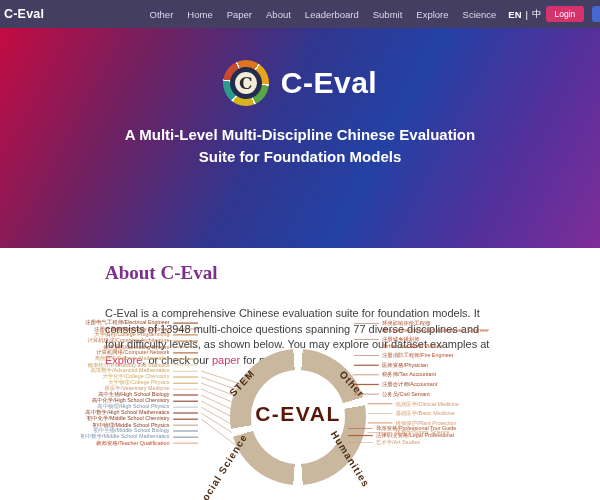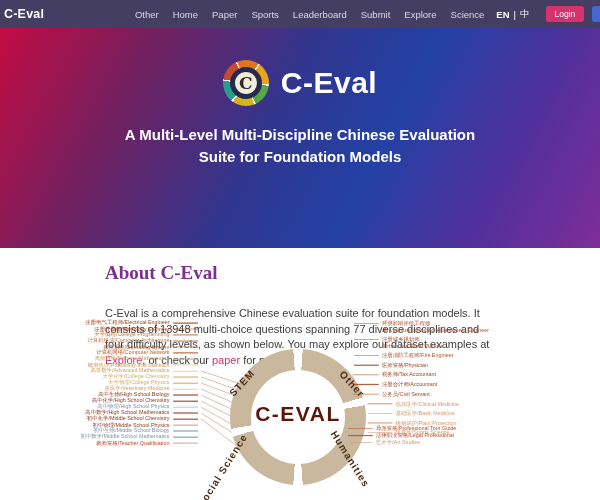--- a/index.html
+++ b/index.html
@@ -8,21 +8,21 @@
 
   
   .navbar { position:relative; height:28px; background:#453e63; display:flex;
             align-items:center; padding:0 0 0 4px; white-space:nowrap; }
   .brand { color:#fff; font-weight:bold; font-size:12.5px; letter-spacing:.2px; }
   .nav-links { display:flex; margin-left:auto; gap:14px; align-items:center; }
   .nav-link { color:#ddd9ea; font-size:9.5px; cursor:pointer; }
   .lang { color:#fff; font-size:9.5px; margin-left:12px; display:flex; gap:4px; align-items:center; }
   .btn { border:none; border-radius:3px; color:#fff; font-size:8.5px; padding:3px 9px;
          font-family:inherit; cursor:pointer; }
-  .btn-login { background:#d6336c; margin-left:16px; }
+  .btn-login { background:#d6336c; margin-left:4px; }
   .btn-register { background:#4666d1; margin-left:8px; margin-right:-42px; }
 
   
   .hero { height:220px; text-align:center; color:#fff;
           background:linear-gradient(118deg,#c40b42 0%,#73205f 22%,#31368f 45%,
                      #2341a4 62%,#53309b 82%,#7e2d99 100%); }
   .logo-row { display:flex; justify-content:center; align-items:center; gap:12px; padding-top:32px; }
   .logo { width:46px; height:46px; border-radius:50%; position:relative; flex:none;
           background:conic-gradient(from 220deg,#2a9d8f 0 55deg,#fff 55deg 59deg,
             #c84b2f 59deg 113deg,#fff 113deg 117deg,#e0731f 117deg 173deg,#fff 173deg 177deg,
@@ -84,21 +84,21 @@
 <div class="navbar">
   <span class="brand">C-Eval</span>
   <div class="nav-links">
 
       <span class="nav-link">Other</span>
 
       <span class="nav-link">Home</span>
 
       <span class="nav-link">Paper</span>
 
-      <span class="nav-link">Sports</span>
+      <span class="nav-link">About</span>
 
       <span class="nav-link">Leaderboard</span>
 
       <span class="nav-link">Submit</span>
 
       <span class="nav-link">Explore</span>
 
       <span class="nav-link">Science</span>
     </div>
   <span class="lang">

